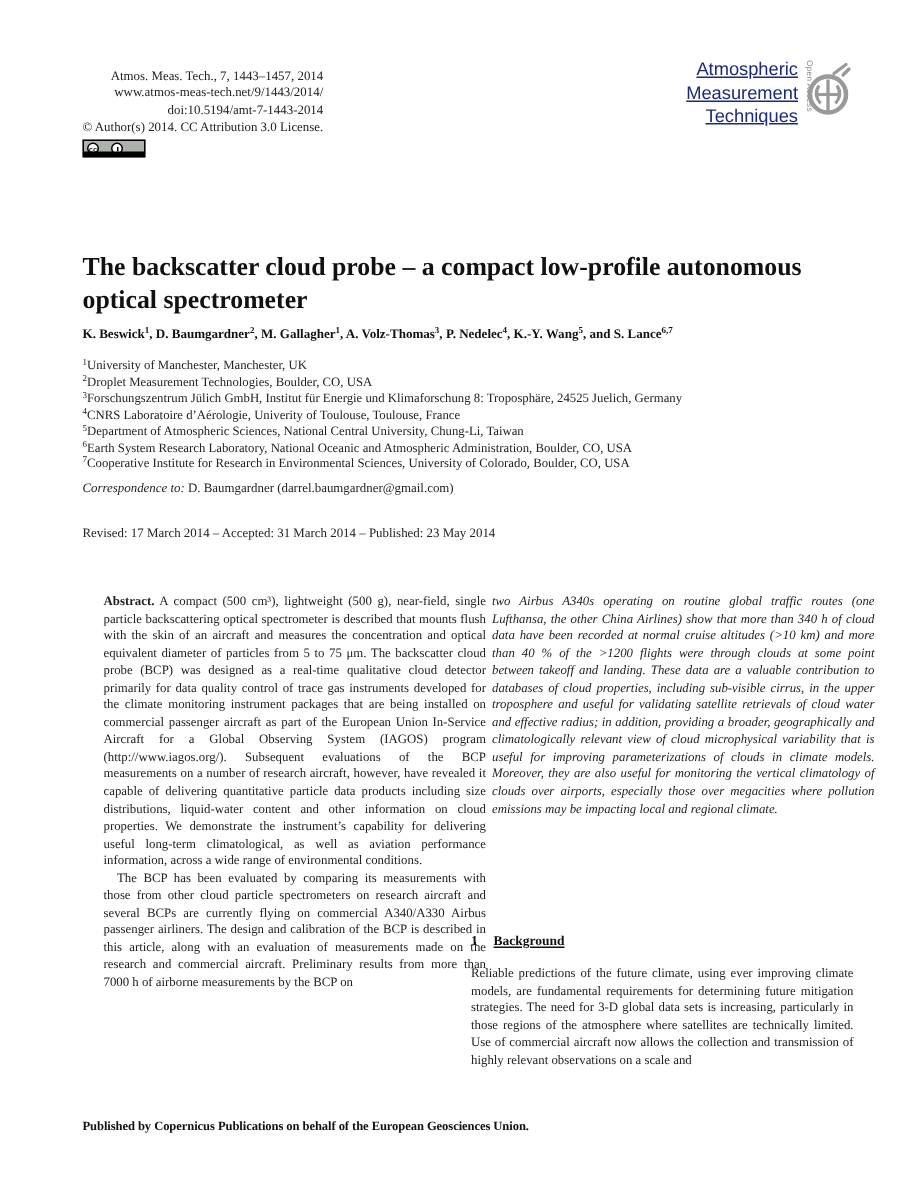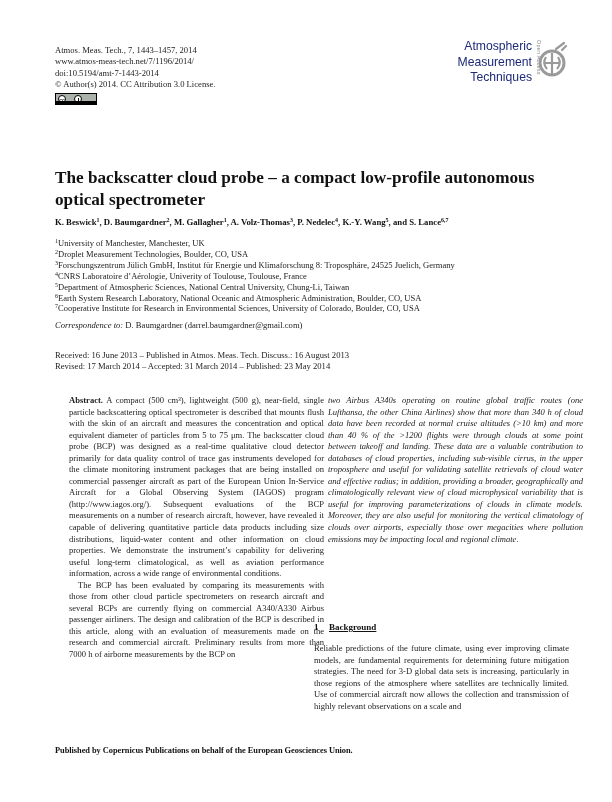--- a/index.html
+++ b/index.html
@@ -1,30 +1,30 @@
 <!DOCTYPE html>
 <html><head>
 <meta charset="utf-8">
 <style>
   html, body { margin: 0; padding: 0; background: #ffffff; }
   body { width: 612px; height: 802px; position: relative; overflow: hidden;
          font-family: "Liberation Serif", "DejaVu Serif", serif; color: #1a1a1a; }
   .abs { position: absolute; }
-  .hdr { left: 55px; top: 45px; font-size: 8.6px; line-height: 11.3px; color: #222; }
+  .hdr { left: 55px; top: 45px; font-size: 8.6px; line-height: 11.3px; color: #222; text-align: right; }
   .hdr div { white-space: nowrap; }
   .cc { left: 55px; top: 93px; width: 42px; height: 12px; background: #aab2ab; border: 1px solid #000;
         box-sizing: border-box; display: flex; align-items: center; padding-left: 2px; gap: 8px; }
   .cc .c1 { width: 8px; height: 8px; border-radius: 50%; background: #fff; border: 1px solid #000;
             font-size: 5px; line-height: 8px; text-align: center; font-family: "Liberation Sans", sans-serif; font-weight: bold; box-sizing: border-box; }
   .cc .c2 { width: 8px; height: 8px; border-radius: 50%; background: #fff; border: 1px solid #000; box-sizing: border-box; position: relative; }
   .cc .c2::after { content: ""; position: absolute; left: 2.5px; top: 1.5px; width: 1.5px; height: 3.5px; background: #000; }
   .cc .strip { position: absolute; left: 0; right: 0; bottom: 0; height: 3px; background: #000; }
   .logo { left: 448px; top: 38px; width: 120px; height: 58px; }
   .logo-text { position: absolute; right: 36px; top: 1px; text-align: right; font-family: "Liberation Sans", sans-serif;
-               font-size: 12.2px; line-height: 15.6px; color: #1d2a7a; white-space: nowrap; }
+               font-size: 12.2px; line-height: 15.6px; color: #1d2a7a; white-space: nowrap; text-decoration: underline; }
   .oa { position: absolute; right: 26px; top: 2px; font-family: "Liberation Sans", sans-serif; font-size: 5.5px;
         color: #8a8a8a; writing-mode: vertical-rl; letter-spacing: 0.2px; }
   .globe { position: absolute; right: 0; top: 3px; width: 30px; height: 40px; }
   .title { left: 55px; top: 167px; width: 520px; font-weight: bold; font-size: 17.2px; line-height: 21.5px; color: #111; }
   .authors { left: 55px; top: 217px; font-weight: bold; font-size: 8.7px; white-space: nowrap; color: #111; }
   sup { font-size: 6px; vertical-align: 3px; line-height: 0; }
   .affil { left: 55px; top: 238px; font-size: 8.5px; line-height: 10.9px; color: #222; }
   .affil div { white-space: nowrap; }
   .corr { left: 55px; top: 320px; font-size: 8.6px; white-space: nowrap; color: #222; }
   .corr i { font-style: italic; }
@@ -40,21 +40,21 @@
   .sec { left: 314px; top: 622px; font-weight: bold; font-size: 9px; color: #111; white-space: nowrap; text-decoration: underline; }
   .sec .num { display: inline-block; width: 15px; }
   .bg { left: 314px; top: 643px; width: 255px; font-size: 8.55px; line-height: 11.55px; text-align: justify; color: #222; }
   .footer { left: 55px; top: 746px; font-weight: bold; font-size: 8.4px; white-space: nowrap; color: #111; letter-spacing: -0.05px; }
 </style>
 </head>
 <body>
 
 <div class="abs hdr">
   <div>Atmos. Meas. Tech., 7, 1443–1457, 2014</div>
-  <div>www.atmos-meas-tech.net/7/1196/2014/</div>
+  <div>www.atmos-meas-tech.net/9/1443/2014/</div>
   <div>doi:10.5194/amt-7-1443-2014</div>
   <div>© Author(s) 2014. CC Attribution 3.0 License.</div>
 </div>
 <div class="abs cc">
   <span class="c1">cc</span>
   <span class="c2"></span>
   <span class="strip"></span>
 </div>
 
 <div class="abs logo">
@@ -87,21 +87,20 @@
   <div><sup>6</sup><span>Earth System Research Laboratory, National Oceanic and Atmospheric Administration, Boulder, CO, USA</span></div>
   <div><sup>7</sup><span>Cooperative Institute for Research in Environmental Sciences, University of Colorado, Boulder, CO, USA</span></div>
 </div>
 
 <div class="abs corr">
   <i>Correspondence to:</i>
   <span>D. Baumgardner (darrel.baumgardner@gmail.com)</span>
 </div>
 
 <div class="abs dates">
-  <div>Received: 16 June 2013 – Published in Atmos. Meas. Tech. Discuss.: 16 August 2013</div>
   <div>Revised: 17 March 2014 – Accepted: 31 March 2014 – Published: 23 May 2014</div>
 </div>
 
 <div class="abs col col-left">
   <p><span class="kw">Abstract.</span> <span>A compact (500 cm³), lightweight (500 g), near-field, single particle backscattering optical spectrometer is described that mounts flush with the skin of an aircraft and measures the concentration and optical equivalent diameter of particles from 5 to 75 μm. The backscatter cloud probe (BCP) was designed as a real-time qualitative cloud detector primarily for data quality control of trace gas instruments de­veloped for the climate monitoring instrument packages that are being installed on commercial passenger aircraft as part of the European Union In-Service Aircraft for a Global Ob­serving System (IAGOS) program (http://www.iagos.org/). Subsequent evaluations of the BCP measurements on a num­ber of research aircraft, however, have revealed it capable of delivering quantitative particle data products including size distributions, liquid-water content and other information on cloud properties. We demonstrate the instrument’s capabil­ity for delivering useful long-term climatological, as well as aviation performance information, across a wide range of en­vironmental conditions.</span></p>
   <p class="indent">The BCP has been evaluated by comparing its measure­ments with those from other cloud particle spectrometers on research aircraft and several BCPs are currently flying on commercial A340/A330 Airbus passenger airliners. The design and calibration of the BCP is described in this arti­cle, along with an evaluation of measurements made on the research and commercial aircraft. Preliminary results from more than 7000 h of airborne measurements by the BCP on</p>
 </div>
 
 <div class="abs col col-right">
   <p>two Airbus A340s operating on routine global traffic routes (one Lufthansa, the other China Airlines) show that more than 340 h of cloud data have been recorded at normal cruise altitudes (&gt;10 km) and more than 40 % of the &gt;1200 flights were through clouds at some point between takeoff and land­ing. These data are a valuable contribution to databases of cloud properties, including sub-visible cirrus, in the upper troposphere and useful for validating satellite retrievals of cloud water and effective radius; in addition, providing a broader, geographically and climatologically relevant view of cloud microphysical variability that is useful for improv­ing parameterizations of clouds in climate models. Moreover, they are also useful for monitoring the vertical climatology of clouds over airports, especially those over megacities where pollution emissions may be impacting local and regional cli­mate.</p>

